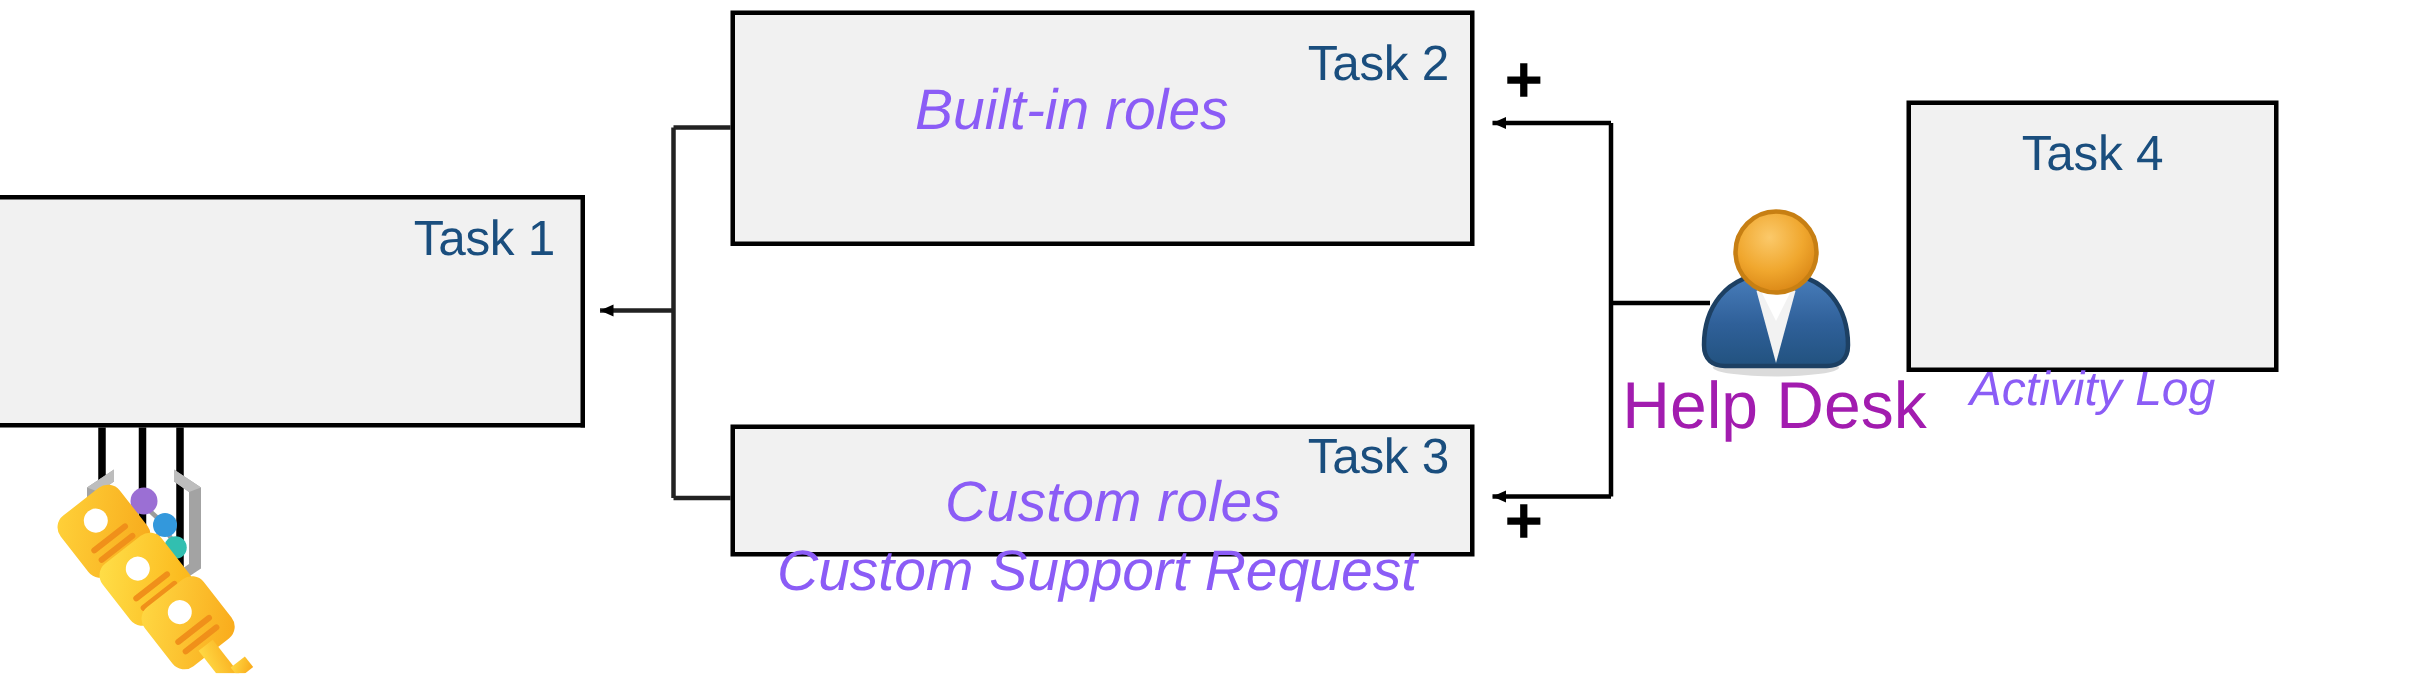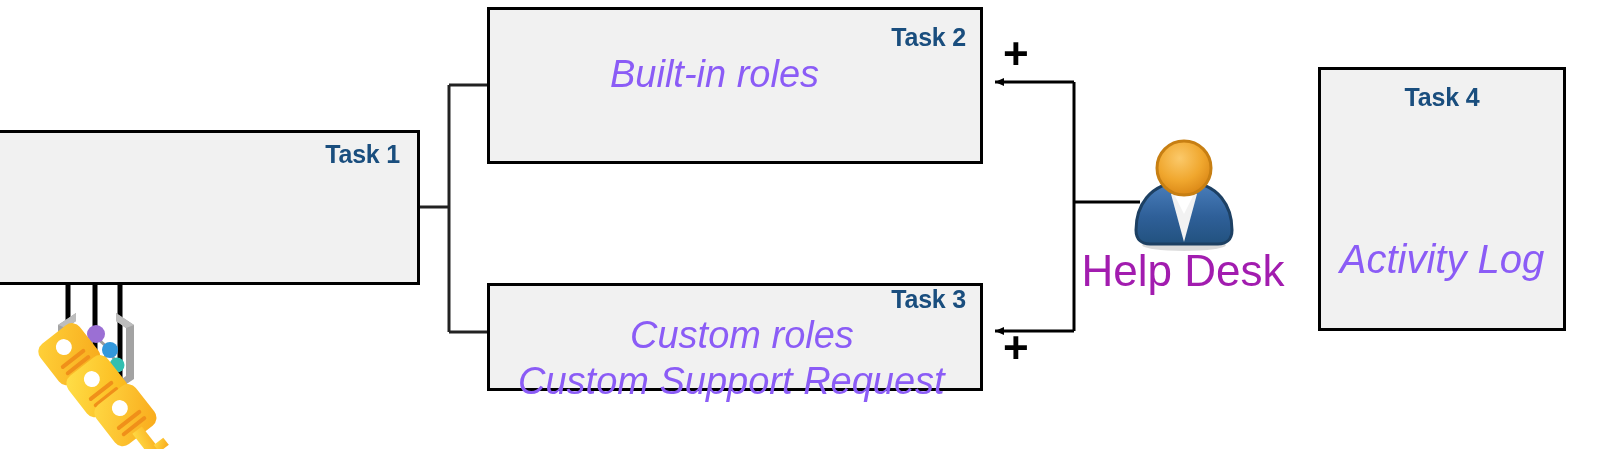--- a/index.html
+++ b/index.html
@@ -23,56 +23,56 @@
   }
   .task-box{
     position:absolute;
     background:#f1f1f1;
     border:3px solid #000000;
     box-sizing:border-box;
   }
   .task-tag{
     position:absolute;
     color:#1a4e7e;
-    font-weight:bold;
-    font-size:25px;
+    font-weight:normal;
+    font-size:33px;
     letter-spacing:-0.2px;
     white-space:nowrap;
   }
   .box-text{
     position:absolute;
     color:#8b5cf6;
     font-size:38px;
     line-height:50px;
     white-space:nowrap;
     font-weight:400;
     font-style:italic;
   }
 
   
-  #task1{ left:0px; top:130px; width:420px; height:155px; border-left:none; }
+  #task1{ left:0px; top:130px; width:390px; height:155px; border-left:none; }
   #task1 .task-tag{ right:17px; top:7px; }
   #task1-label{ left:170px; top:176px; font-size:42px; }
 
   
   #task2{ left:487px; top:7px; width:496px; height:157px; }
   #task2 .task-tag{ right:14px; top:13px; }
   #task2-line1{ left:120px; top:39px; }
   #task2-line2{ left:22px; top:87px; }
 
   
-  #task3{ left:487px; top:283px; width:496px; height:108px; }
+  #task3{ left:487px; top:283px; width:496px; height:88px; }
   #task3 .task-tag{ right:14px; top:-1px; }
   #task3-line1{ left:140px; top:24px; }
   #task3-line2{ left:28px; top:70px; }
 
   
-  #task4{ left:1318px; top:67px; width:248px; height:264px; }
+  #task4{ left:1271px; top:67px; width:248px; height:181px; }
   #task4 .task-tag{ left:50%; top:13px; transform:translateX(-50%); }
-  #task4-label{ left:50%; top:164px; transform:translateX(-50%); font-size:40px; }
+  #task4-label{ left:50%; top:164px; transform:translateX(-50%); font-size:32px; }
 
   
   #helpdesk-caption{
     position:absolute;
     left:1063px;
     top:247px;
     width:240px;
     text-align:center;
     font-size:44px;
     line-height:47px;

